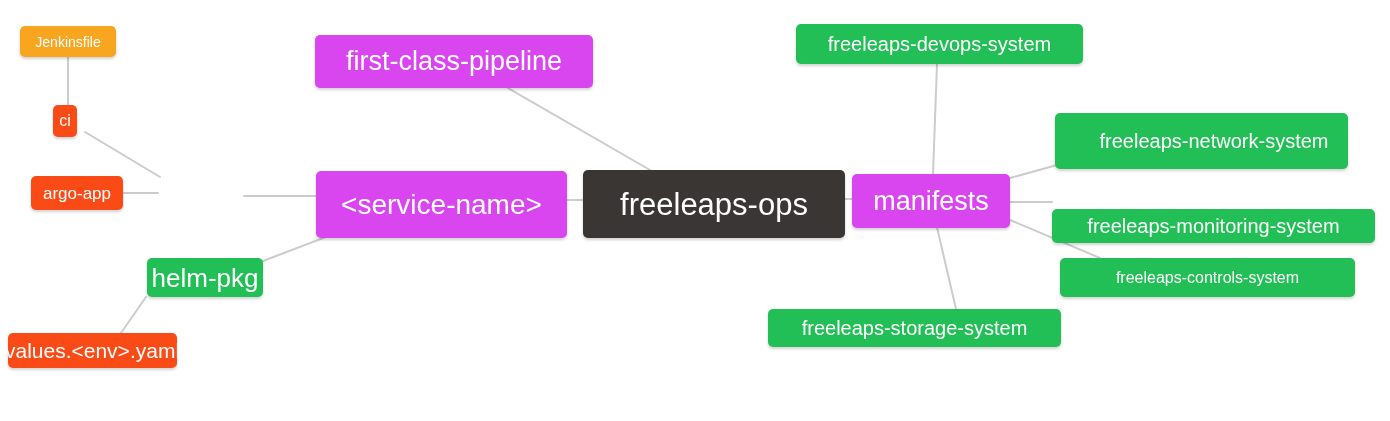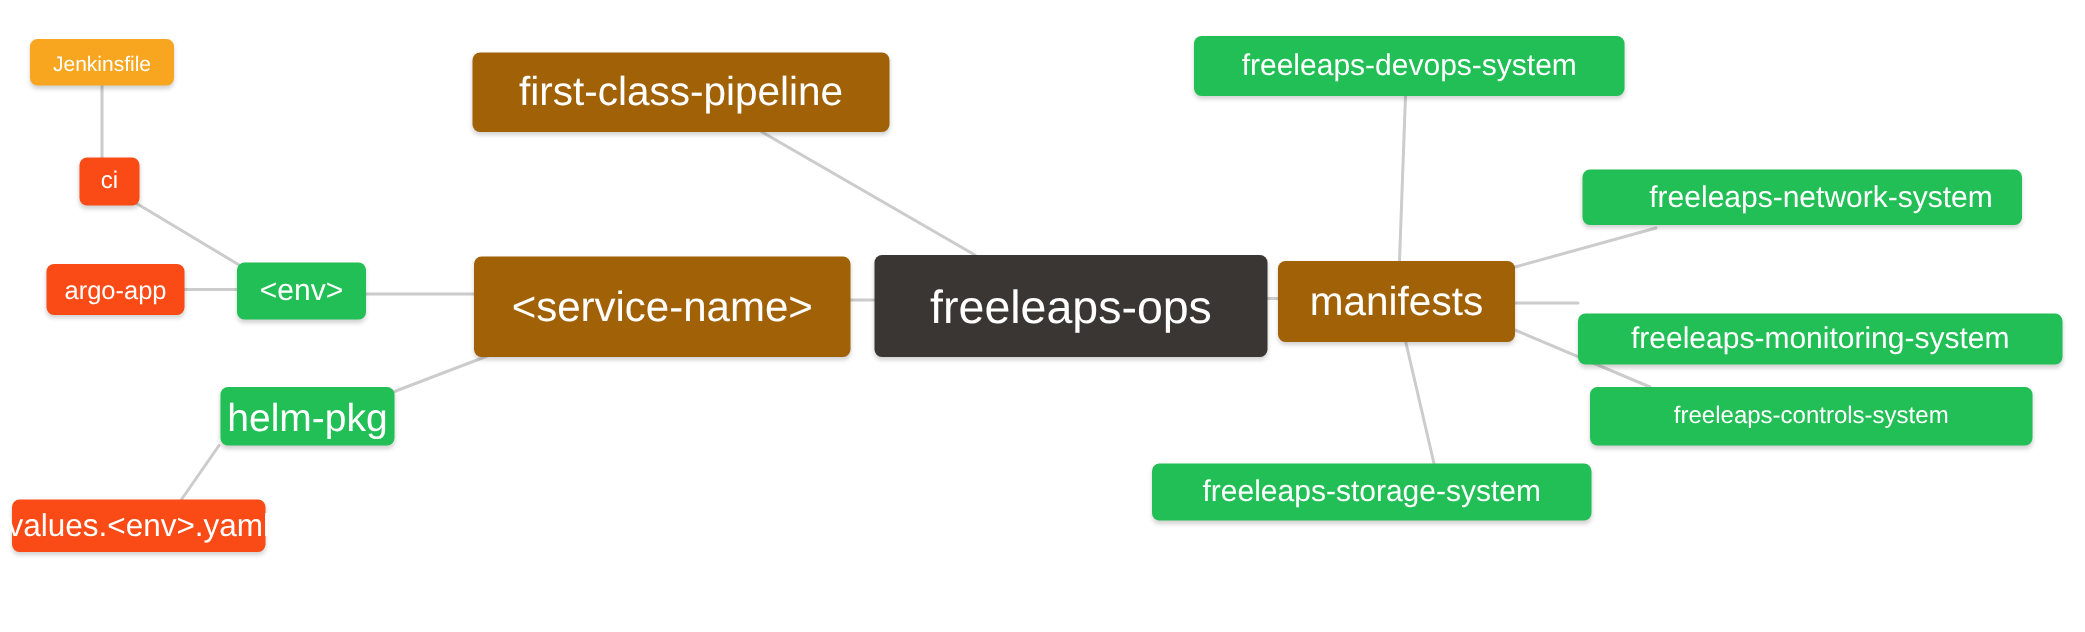--- a/index.html
+++ b/index.html
@@ -37,21 +37,21 @@
     justify-content: center;
     box-sizing: border-box;
     color: #ffffff;
     border-radius: 5px;
     box-shadow: 0 2px 3px rgba(0,0,0,0.18);
     white-space: nowrap;
     cursor: pointer;
     line-height: 1;
     letter-spacing: 0;
   }
-  .node.blue   { background: #a16207; }
+  .node.blue   { background: #d946ef; }
   .node.green  { background: #21bf55; }
   .node.red    { background: #fa4a16; }
   .node.orange { background: #f8a51f; text-align: center; }
   .node.dark   { background: #3a3634; }
 </style>
 </head>
 <body>
 
 <div class="stage">
 
@@ -67,37 +67,36 @@
     <line x1="845" y1="199" x2="852" y2="199"></line>
     <line x1="937" y1="64" x2="933" y2="174"></line>
     <line x1="1010" y1="178" x2="1104" y2="152"></line>
     <line x1="1010" y1="202" x2="1052" y2="202"></line>
     <line x1="1010" y1="220" x2="1100" y2="258"></line>
     <line x1="936" y1="223" x2="956" y2="309"></line>
   </svg>
 
   <div class="node orange" style="left:20px;  top:26px;  width:96px;  height:31px; font-size:14px;">Jenkinsfile</div>
 
-  <div class="node red" style="left:53px;  top:105px; width:40px;  height:32px; font-size:16px;">ci</div>
+  <div class="node red" style="left:53px;  top:105px; width:24px;  height:32px; font-size:16px;">ci</div>
 
   <div class="node red" style="left:31px;  top:176px; width:92px;  height:34px; font-size:17px;">argo-app</div>
 
-  <div class="node green" style="left:158px; top:175px; width:86px;  height:38px; font-size:20px;">&lt;env&gt;</div>
 
   <div class="node blue" style="left:315px; top:35px;  width:278px; height:53px; font-size:27px;">first-class-pipeline</div>
 
   <div class="node blue" style="left:316px; top:171px; width:251px; height:67px; font-size:28px;">&lt;service-name&gt;</div>
 
   <div class="node dark" style="left:583px; top:170px; width:262px; height:68px; font-size:31px;">freeleaps-ops</div>
 
   <div class="node blue" style="left:852px; top:174px; width:158px; height:54px; font-size:27px;">manifests</div>
 
   <div class="node green" style="left:796px; top:24px;  width:287px; height:40px; font-size:20px;">freeleaps-devops-system</div>
 
-  <div class="node green" style="left:1055px; top:113px; width:293px; height:37px; font-size:20px;padding-left:25px;">freeleaps-network-system</div>
+  <div class="node green" style="left:1055px; top:113px; width:293px; height:56px; font-size:20px;padding-left:25px;">freeleaps-network-system</div>
 
   <div class="node green" style="left:1052px; top:185px; width:323px; height:34px; font-size:20px;margin-top:24px;">freeleaps-monitoring-system</div>
 
   <div class="node green" style="left:1060px; top:258px; width:295px; height:39px; font-size:16px;">freeleaps-controls-system</div>
 
   <div class="node green" style="left:768px; top:309px; width:293px; height:38px; font-size:20px;">freeleaps-storage-system</div>
 
   <div class="node green" style="left:147px; top:258px; width:116px; height:39px; font-size:26px;">helm-pkg</div>
 
   <div class="node red" style="left:8px;   top:333px; width:169px; height:35px; font-size:21px;">values.&lt;env&gt;.yaml</div>

